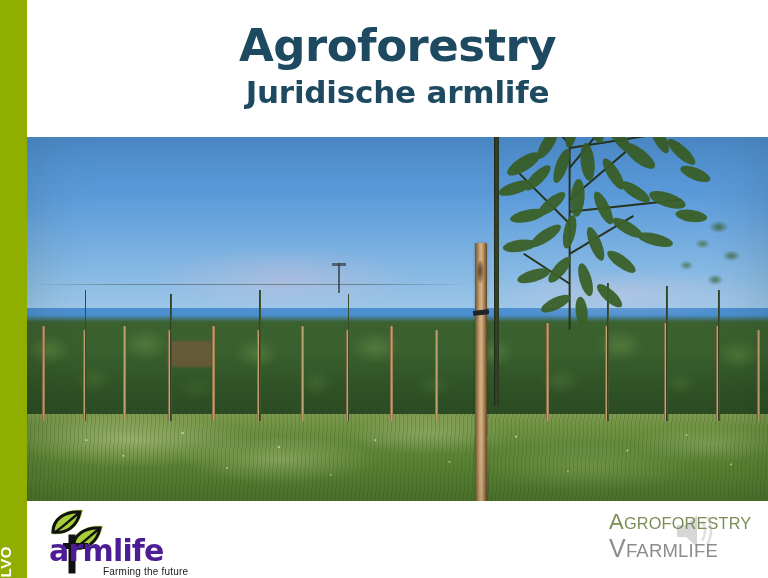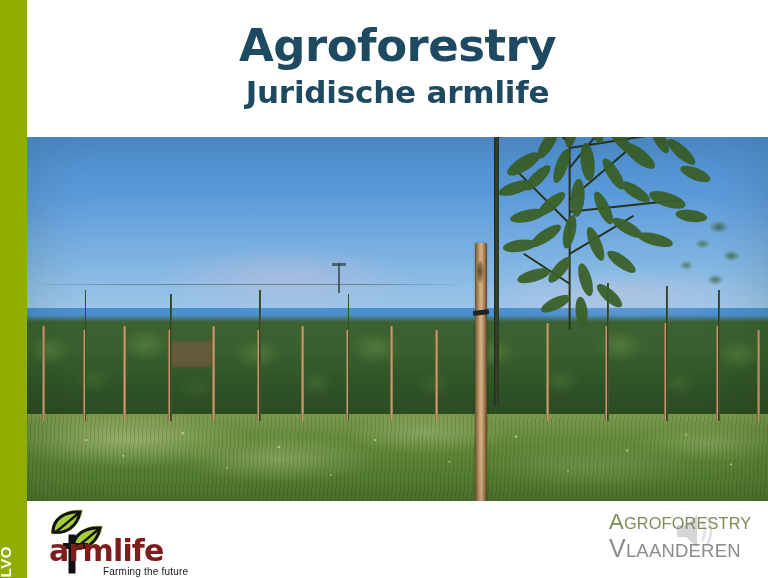--- a/index.html
+++ b/index.html
@@ -268,21 +268,21 @@
 
   .logo-farmlife {
     position:absolute; left:6px; top:3px;
     width:175px; height:72px;
   }
   .farmlife-word {
     position:absolute; left:16px; top:32px;
     font-family:"DejaVu Sans", sans-serif;
     font-weight:bold;
     font-size:30px;
-    color:#7f1d1d;
+    color:#4c1d95;
     letter-spacing:-0.8px;
     line-height:1;
   }
   .farmlife-tag {
     position:absolute; left:70px; top:62px;
     font-family:"Liberation Sans", sans-serif;
     font-size:10px;
     color:#1A1A1A;
     letter-spacing:0.2px;
   }
@@ -463,21 +463,21 @@
         <path d="M39 34 L39 66" stroke="#111111" stroke-width="7" stroke-linecap="square"></path>
         <path d="M33 42 L52 42" stroke="#111111" stroke-width="6" stroke-linecap="square"></path>
       </svg>
       <div class="farmlife-word">armlife</div>
       <div class="farmlife-tag">Farming the future</div>
     </div>
 
 
     <div class="logo-afv">
       <div class="afv-line1"><span>A</span><span class="smallcap">GROFORESTRY</span></div>
-      <div class="afv-line2"><span>V</span><span class="smallcap">LAANDEREN</span></div>
+      <div class="afv-line2"><span>V</span><span class="smallcap">FARMLIFE</span></div>
       <svg class="afv-play" viewBox="0 0 44 44">
         <path d="M4 16 H13 L24 6 V38 L13 28 H4 Z" fill="#7A7A7A"></path>
         <path d="M29 12 Q35 22 29 32" stroke="#9A9A9A" stroke-width="2.5" fill="none"></path>
         <path d="M34 8  Q42 22 34 36" stroke="#9A9A9A" stroke-width="2.5" fill="none"></path>
       </svg>
     </div>
 
   </div>
 
 </div>

